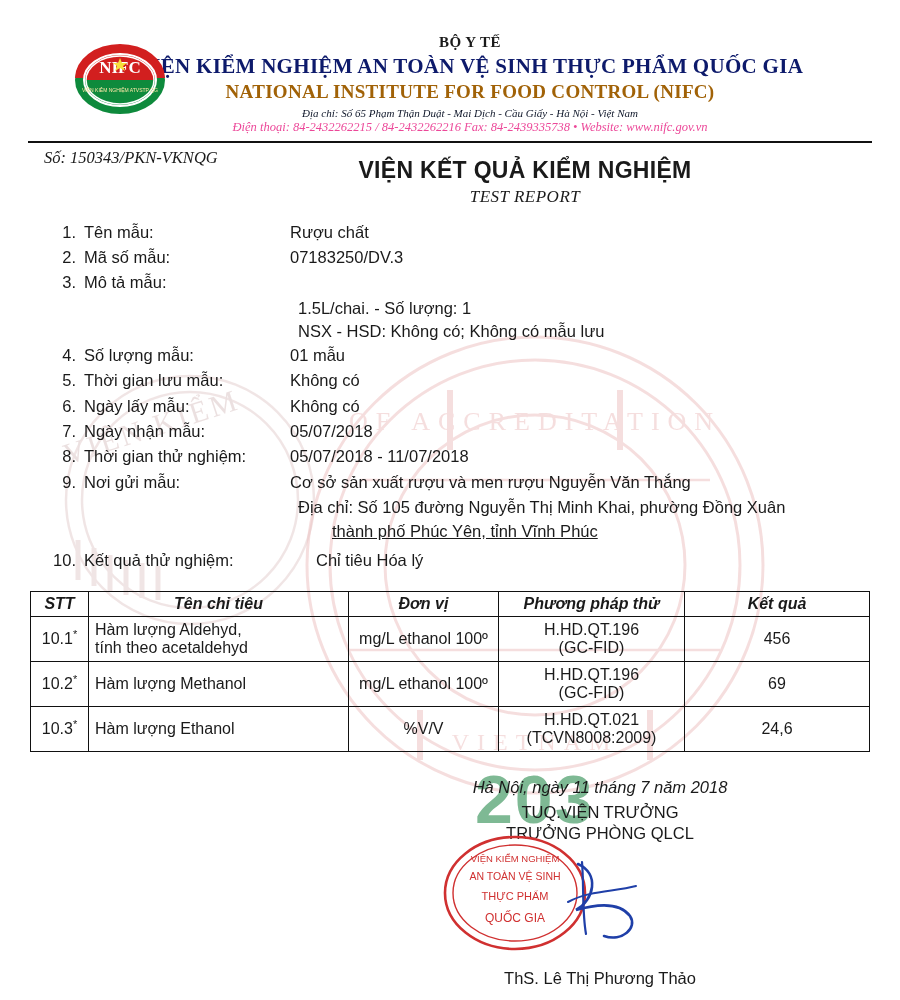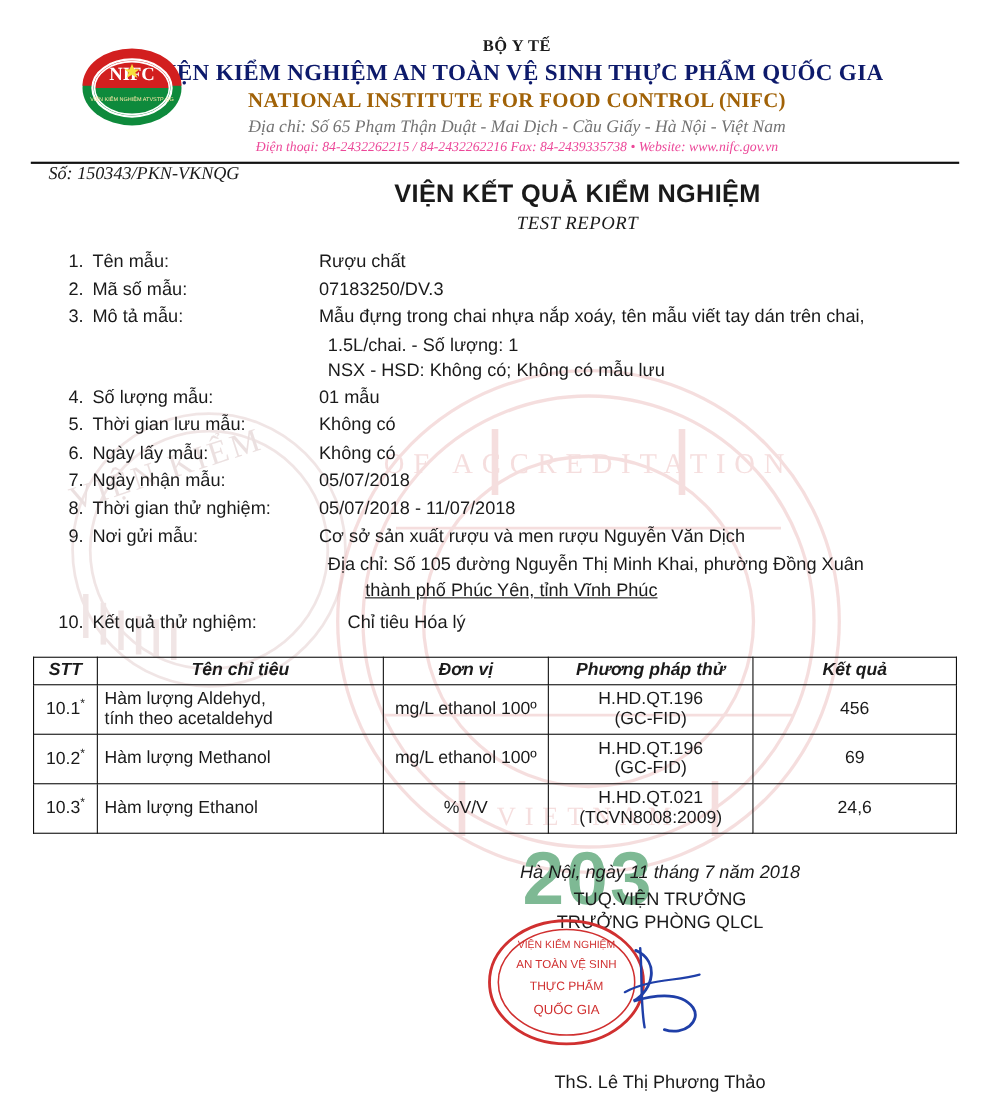--- a/index.html
+++ b/index.html
@@ -96,23 +96,23 @@
     font-family: "Liberation Serif", serif;
     font-weight: bold;
     font-size: 19px;
     color: #a16207;
     margin-top: 2px;
     letter-spacing: .3px;
   }
   .addr {
     font-family: "Liberation Serif", serif;
     font-style: italic;
-    font-size: 16px;
+    font-size: 11px;
     margin-top: 4px;
-    color: #737373;
+    color: #0f172a;
   }
   .phone {
     font-family: "Liberation Serif", serif;
     font-style: italic;
     font-size: 12.5px;
     margin-top: 1px;
     color: #ec4899;
   }
   .rule {
     height: 1.6px;
@@ -343,21 +343,20 @@
 
     <div class="frow">
       <span class="fnum">2.</span>
       <span class="flabel">Mã số mẫu:</span>
       <span class="fval">07183250/DV.3</span>
     </div>
 
     <div class="frow">
       <span class="fnum">3.</span>
       <span class="flabel">Mô tả mẫu:</span>
-      <span class="fval">Mẫu đựng trong chai nhựa nắp xoáy, tên mẫu viết tay dán trên chai,</span>
     </div>
     <div class="fval-sub">1.5L/chai. - Số lượng: 1</div>
     <div class="fval-sub">NSX - HSD: Không có; Không có mẫu lưu</div>
 
     <div class="frow">
       <span class="fnum">4.</span>
       <span class="flabel">Số lượng mẫu:</span>
       <span class="fval">01 mẫu</span>
     </div>
 
@@ -381,21 +380,21 @@
 
     <div class="frow">
       <span class="fnum">8.</span>
       <span class="flabel">Thời gian thử nghiệm:</span>
       <span class="fval">05/07/2018 - 11/07/2018</span>
     </div>
 
     <div class="frow">
       <span class="fnum">9.</span>
       <span class="flabel">Nơi gửi mẫu:</span>
-      <span class="fval">Cơ sở sản xuất rượu và men rượu Nguyễn Văn Dịch</span>
+      <span class="fval">Cơ sở sản xuất rượu và men rượu Nguyễn Văn Thắng</span>
     </div>
     <div class="fval-sub">Địa chỉ: Số 105 đường Nguyễn Thị Minh Khai, phường Đồng Xuân</div>
     <div class="fval-sub indent2">thành phố Phúc Yên, tỉnh Vĩnh Phúc</div>
 
     <div class="frow wide" style="margin-top:6px;">
       <span class="fnum">10.</span>
       <span class="flabel">Kết quả thử nghiệm:</span>
       <span class="fval">Chỉ tiêu Hóa lý</span>
     </div>
   </div>

